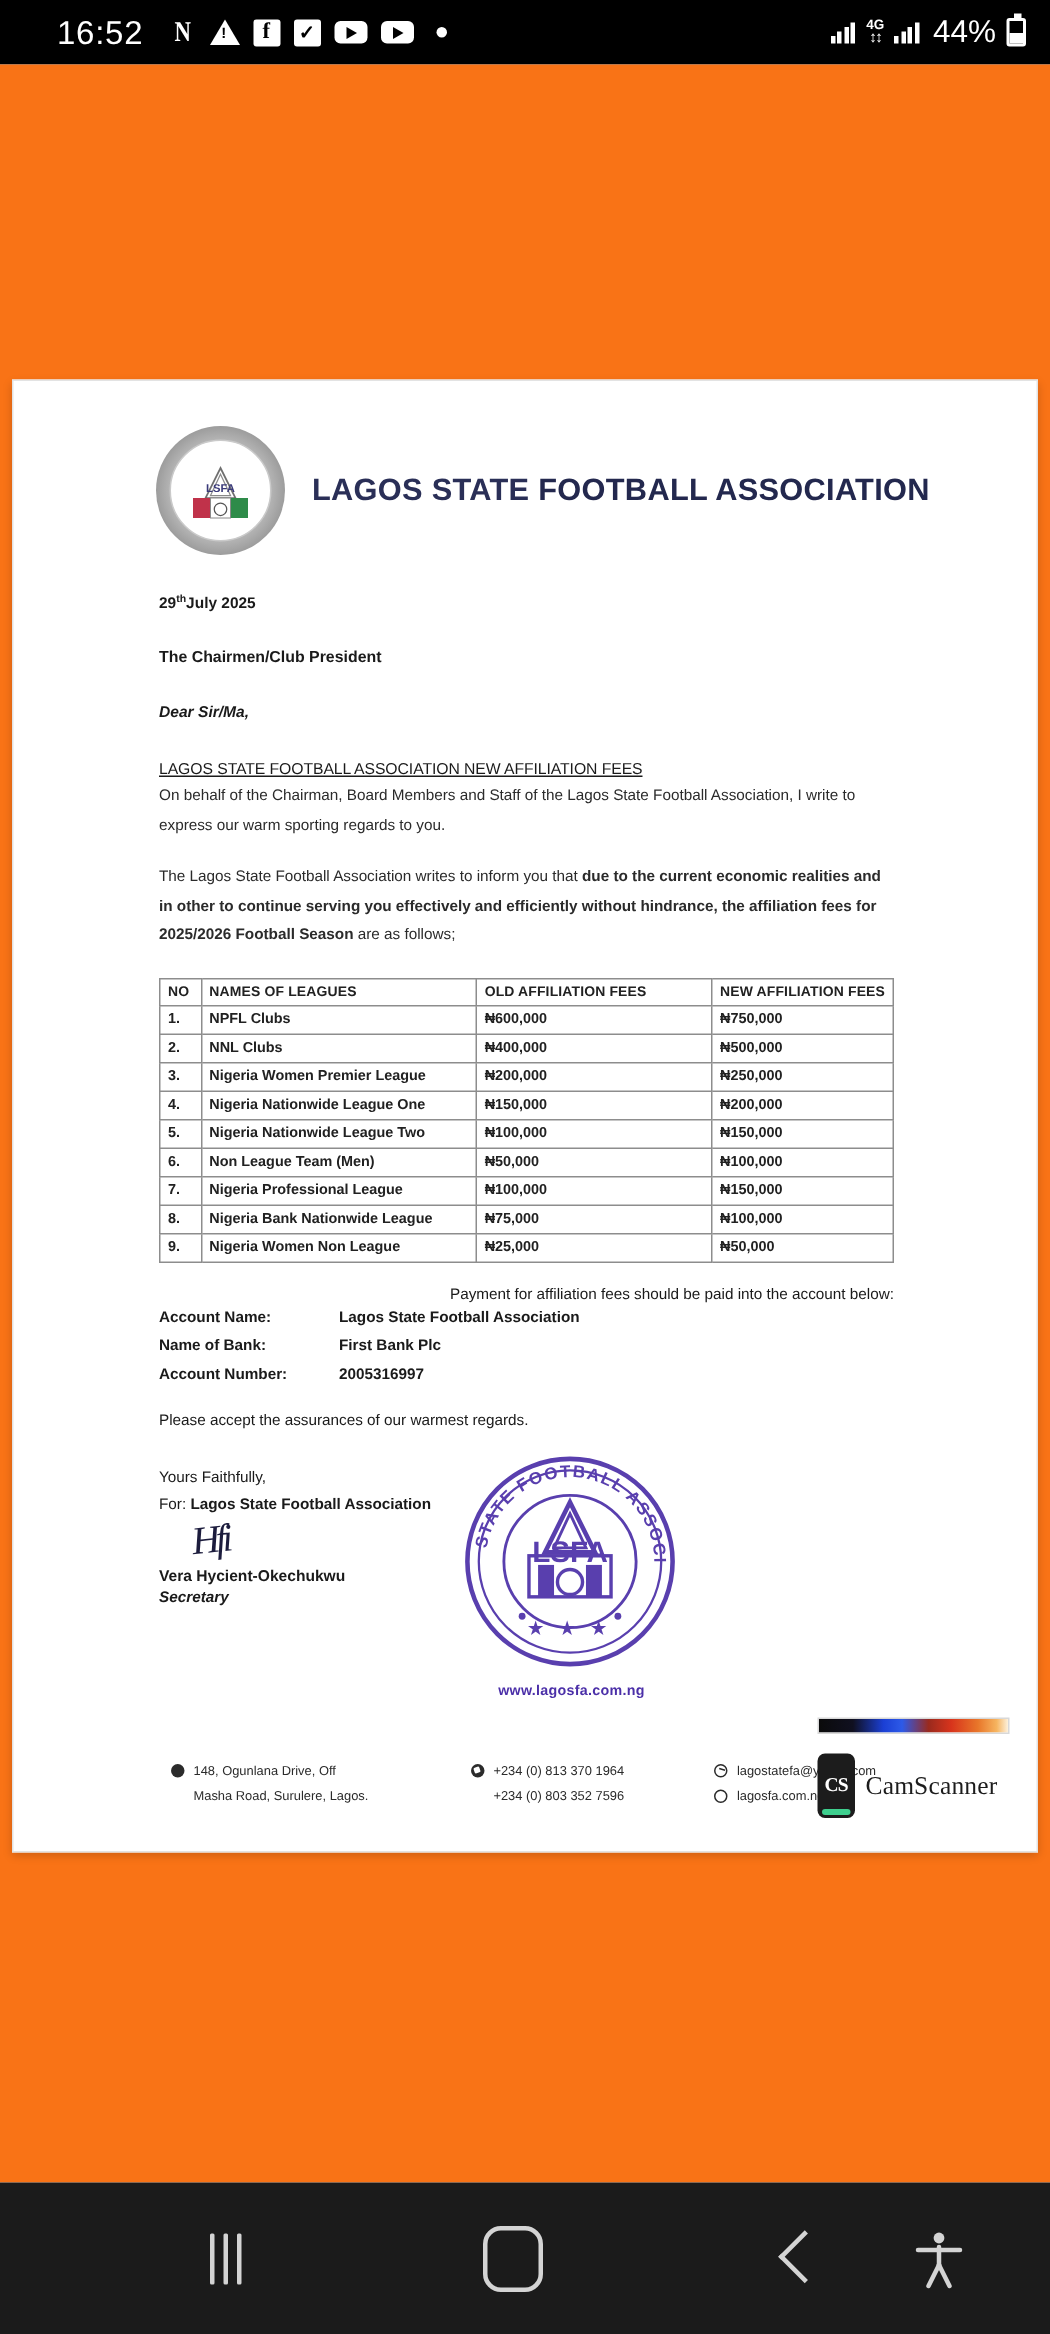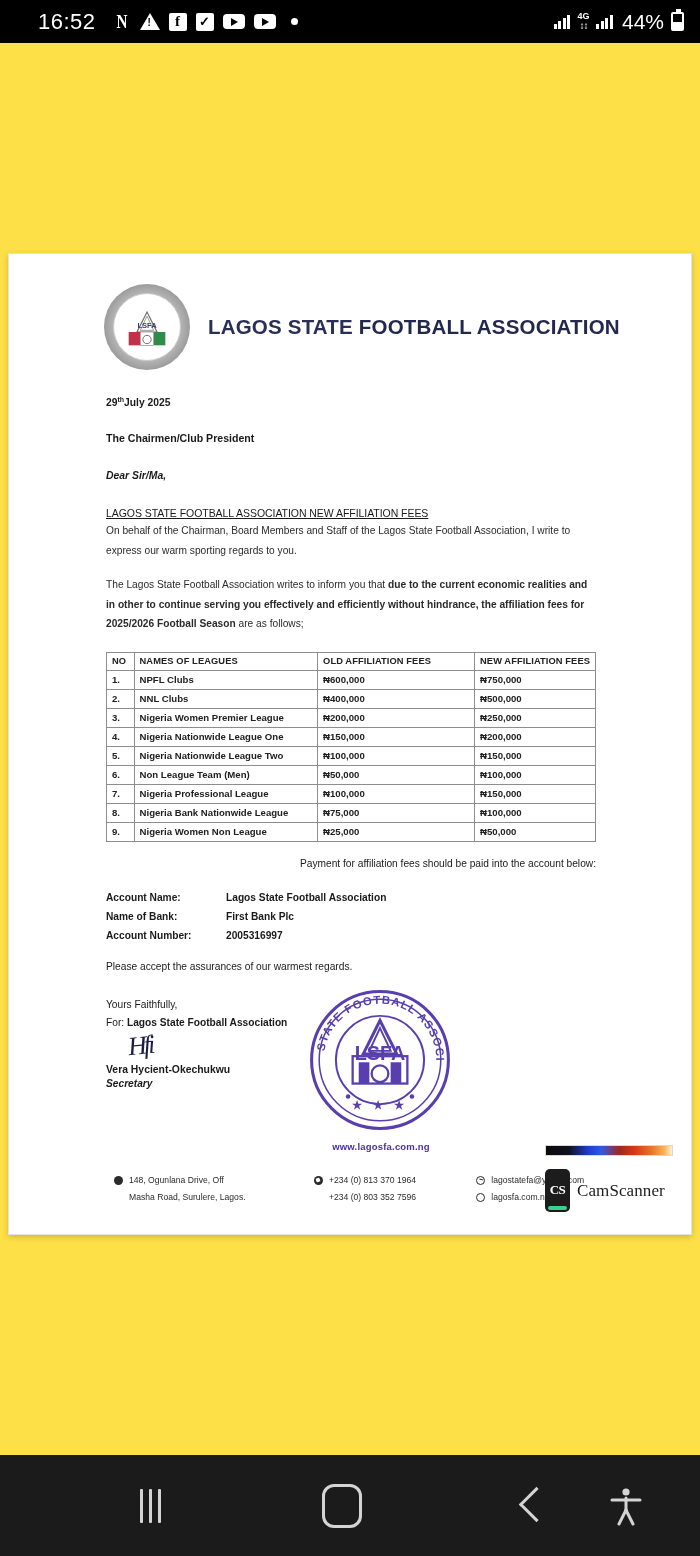--- a/index.html
+++ b/index.html
@@ -44,21 +44,21 @@
   .net { display: flex; flex-direction: column; align-items: center; line-height: 1; }
   .net .g { font-size: 9px; font-weight: 700; }
   .net .ar { font-size: 10px; letter-spacing: -1px; }
   .batt-pct { font-size: 21px; font-weight: 400; margin-left: 2px; }
   .batt { width: 13px; height: 19px; border: 2px solid #fff; border-radius: 2px; position: relative;
           display: flex; align-items: flex-end; }
   .batt::before { content: ""; position: absolute; top: -5px; left: 3px; width: 5px; height: 3px; background: #fff; }
   .batt span { display: block; width: 100%; height: 44%; background: #fff; }
 
   
-  .viewport { position: absolute; top: 43px; left: 0; width: 700px; height: 1412px; background: #fde047; }
+  .viewport { position: absolute; top: 43px; left: 0; width: 700px; height: 1412px; background: #f97316; }
   .page {
     position: absolute; top: 210px; left: 8px; width: 684px; height: 982px;
     background: #ffffff; border: 1px solid #e3e3e3;
     box-shadow: 0 2px 6px rgba(0,0,0,.18);
   }
   .page-inner { position: relative; width: 100%; height: 100%; padding: 0; color: #1a1a1a; }
 
   
   .letterhead { display: flex; align-items: center; padding: 30px 0 0 95px; }
   .logo-wrap { width: 86px; height: 86px; position: relative; flex: none; }
@@ -98,21 +98,21 @@
     border: 1px solid #8d8d8d; padding: 3px 5px; text-align: left;
     font-weight: 700; color: #212121; line-height: 1.25; white-space: nowrap;
   }
   table.fees th { font-size: 9.3px; letter-spacing: .1px; }
   table.fees td.num { width: 28px; }
   table.fees td.name { width: 188px; }
   table.fees td.old, table.fees th.old { width: 164px; }
 
   
   .pay-intro { font-size: 10.2px; margin-top: 16px; text-align: right; }
-  .bank { margin-top: 20px; font-size: 10.2px; font-weight: 700; }
+  .bank { margin-top: 1px; font-size: 10.2px; font-weight: 700; }
   .bank .row { display: flex; line-height: 1.85; }
   .bank .k { width: 120px; flex: none; }
   .closing { font-size: 10.2px; margin-top: 18px; }
   .closing.sp { margin-top: 15px; }
 
   
   .sig-area { position: relative; margin-top: 24px; }
   .sig-lines { font-size: 10.2px; line-height: 1.8; }
   .sig-lines .ff { font-weight: 700; }
   .sig-mark {

